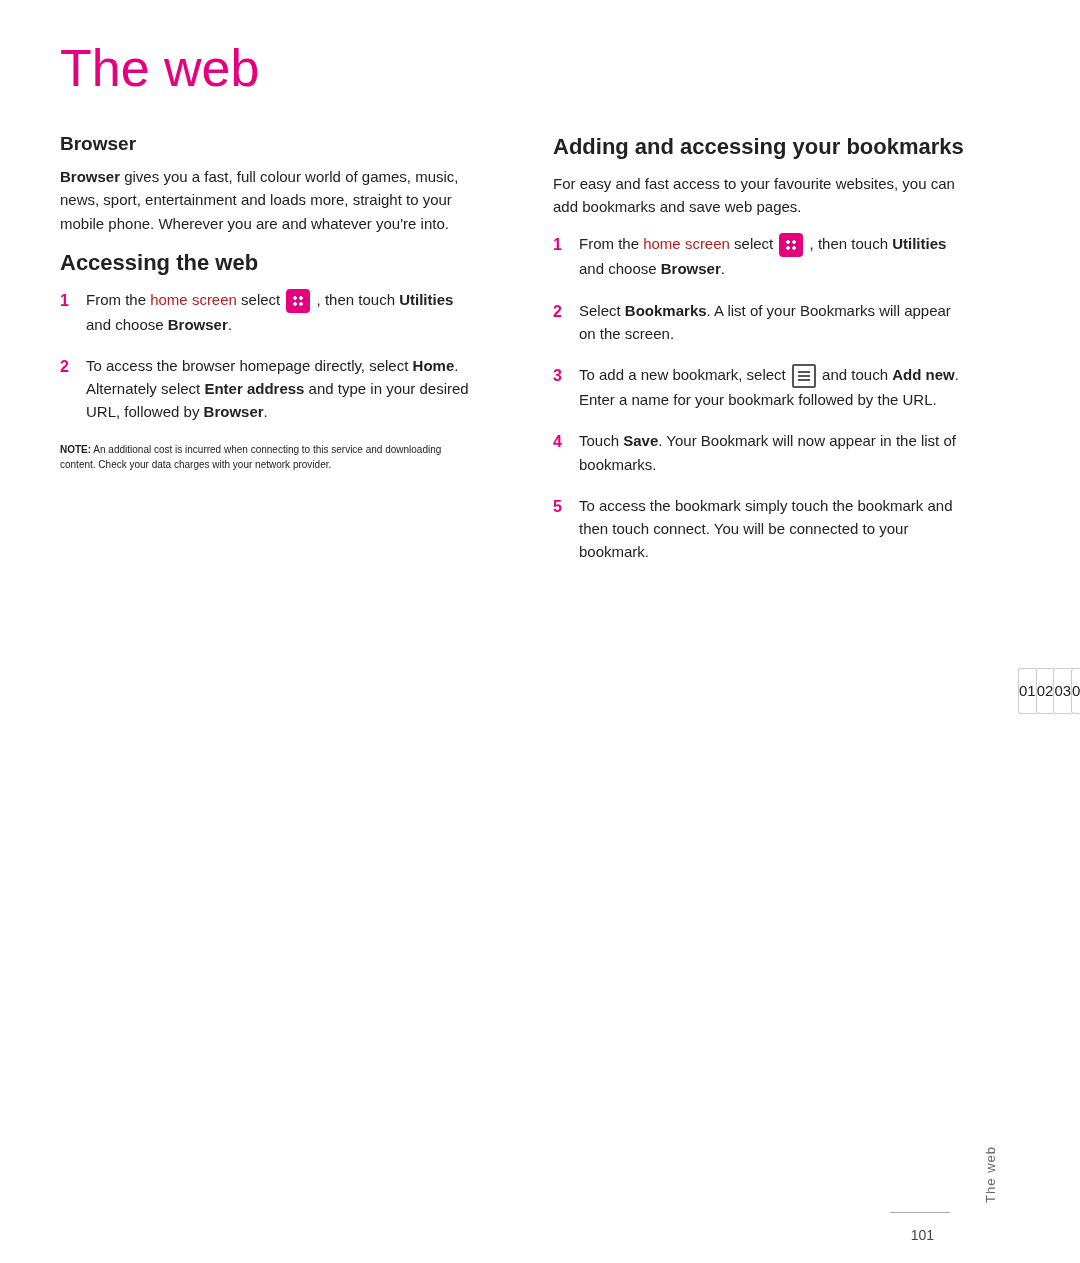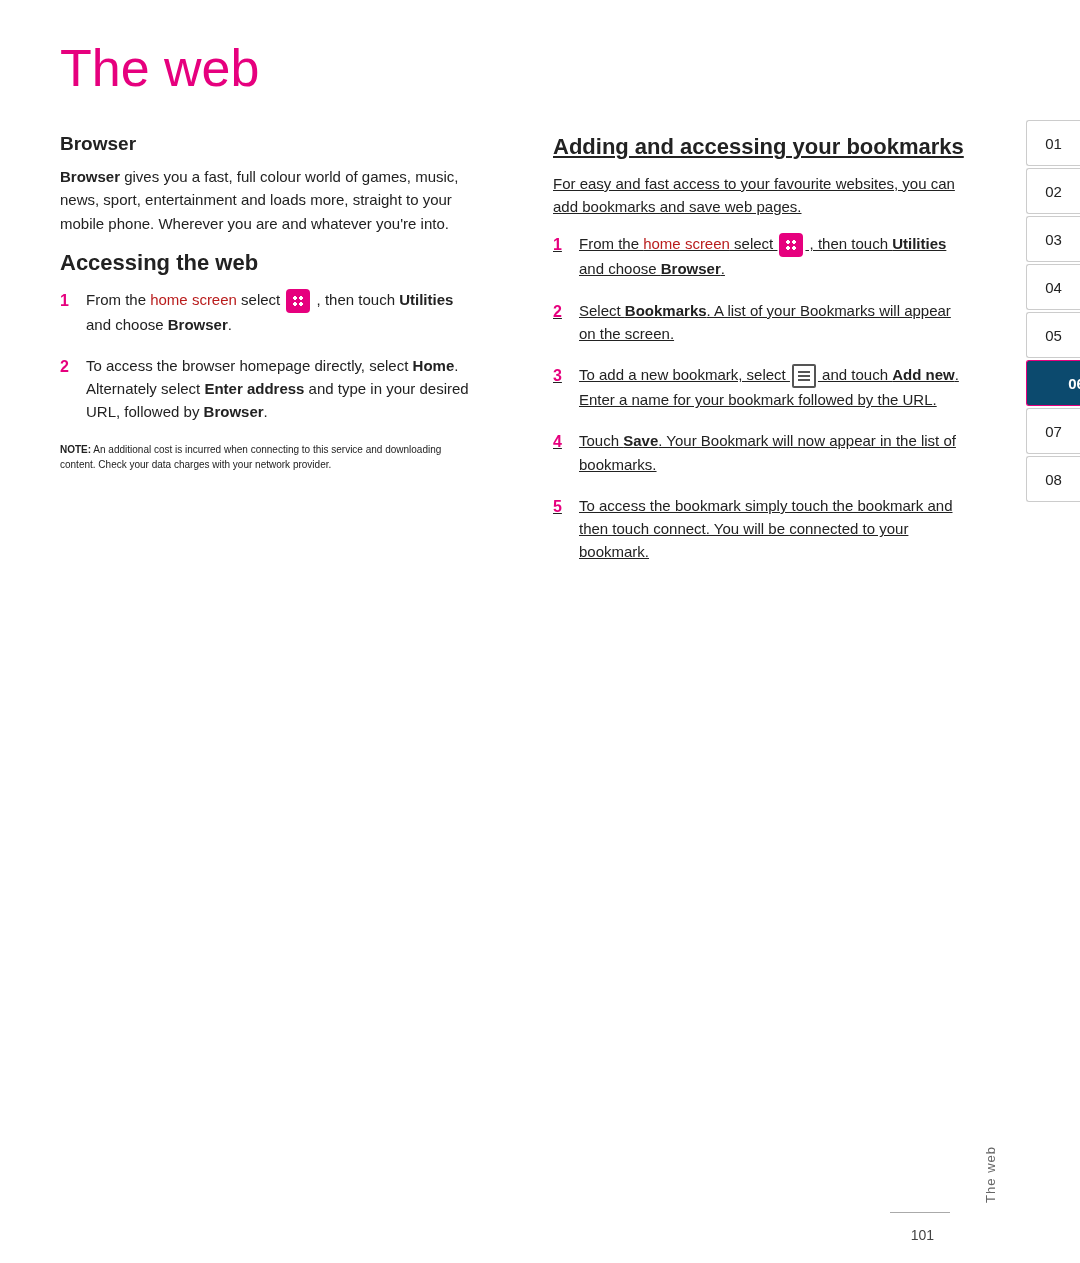--- a/index.html
+++ b/index.html
@@ -42,21 +42,20 @@
     }
 
     .col-left {
       flex: 1;
       max-width: 440px;
     }
 
     .col-right {
       flex: 1;
       max-width: 440px;
-      text-decoration: underline;
     }
 
     .section-title-bold {
       font-size: 19px;
       font-weight: 700;
       color: #222;
       margin-bottom: 10px;
     }
 
     .section-title-large {
@@ -163,22 +162,22 @@
     .note-block {
       font-size: 10px;
       line-height: 1.55;
       color: #222;
     }
 
     
     .sidebar-tabs {
       width: 62px;
       display: flex;
-      flex-direction: column;
-      align-items: flex-end;
+      flex-direction: row;
+      align-items: center;
       padding-top: 120px;
       gap: 0;
     }
 
     .tab-item {
       width: 54px;
       height: 46px;
       border: 1.5px solid #ccc;
       border-right: none;
       display: flex;

